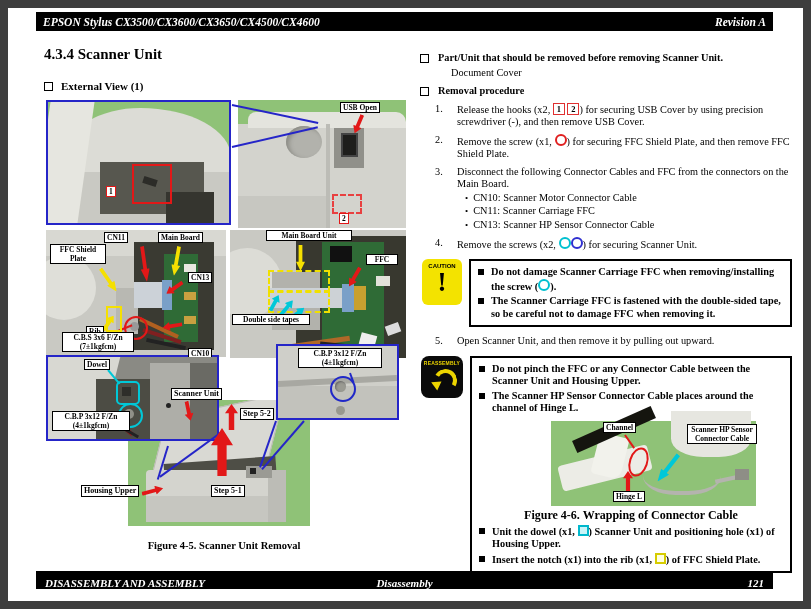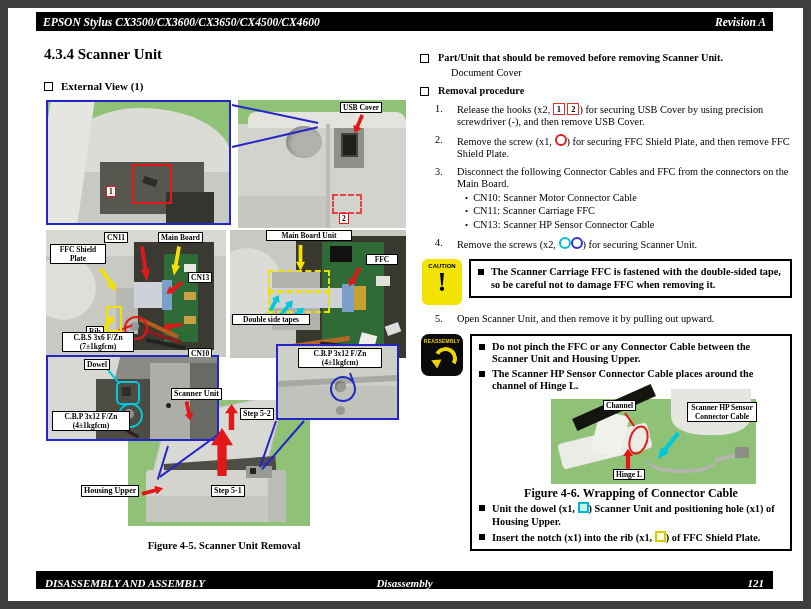--- a/index.html
+++ b/index.html
@@ -109,21 +109,21 @@
       <div class="ln lnb" style="left:186px;top:4px;width:88px;transform:rotate(11.8deg);"></div>
       <div class="ln lnb" style="left:186px;top:46px;width:88px;transform:rotate(-13deg);"></div>
       <div class="photo" style="left:192px;top:0;width:168px;height:128px;">
         <div class="sh" style="left:0;top:24px;width:168px;height:104px;background:#d3d3cd;"></div>
         <div class="sh" style="left:10px;top:12px;width:158px;height:16px;background:#e4e4de;border-radius:8px 10px 0 0;"></div>
         <div class="sh" style="left:0;top:96px;width:90px;height:32px;background:#c7c7c1;"></div>
         <div class="sh" style="left:88px;top:24px;width:4px;height:104px;background:#bcbcb6;"></div>
         <div class="sh" style="left:48px;top:26px;width:36px;height:32px;background:#b2b2ac;border-radius:50%;box-shadow:inset 3px 2px 4px #8c8c86;"></div>
         <div class="sh" style="left:96px;top:28px;width:30px;height:40px;background:#90908a;"></div>
         <div class="sh" style="left:103px;top:33px;width:13px;height:20px;background:#1e1e1c;border:2px solid #444;"></div>
-        <div class="lbl" style="left:102px;top:2px;">USB Cover</div>
+        <div class="lbl" style="left:102px;top:2px;">USB Open</div>
         <div class="ar red" style="left:116px;top:14px;width:9px;height:20px;transform:rotate(203deg);"></div>
         <div class="ro" style="left:94px;top:94px;width:26px;height:16px;border:2px dashed #e84040;"></div>
         <div class="lbl lblr" style="left:101px;top:113px;">2</div>
       </div>
     </div>
 
     <div class="row" style="left:2px;top:184px;width:360px;height:130px;">
       <div class="photo" style="left:0;top:0;width:180px;height:127px;background:#c9c9c3;">
         <div class="sh" style="left:0;top:0;width:180px;height:26px;background:#d8d8d2;"></div>
         <div class="sh" style="left:-14px;top:26px;width:64px;height:64px;background:#dfdfd9;border-radius:50%;"></div>
@@ -279,20 +279,24 @@
     </div>
 
     <div class="boxrow">
       <div class="badge-caution">
         <div class="bt">CAUTION</div>
         <div class="ex">!</div>
       </div>
       <div class="cbox">
         <div class="citem">
           <span class="bsq"></span>
+          <span><span>Do not damage Scanner Carriage FFC when removing/installing the screw (</span><span class="icirc ic-cyan"></span><span>).</span></span>
+        </div>
+        <div class="citem">
+          <span class="bsq"></span>
           <span>The Scanner Carriage FFC is fastened with the double-sided tape, so be careful not to damage FFC when removing it.</span>
         </div>
       </div>
     </div>
 
     <div class="step" style="margin-top:8px;">
       <span class="n">5.</span>
       <span class="t">Open Scanner Unit, and then remove it by pulling out upward.</span>
     </div>
 

